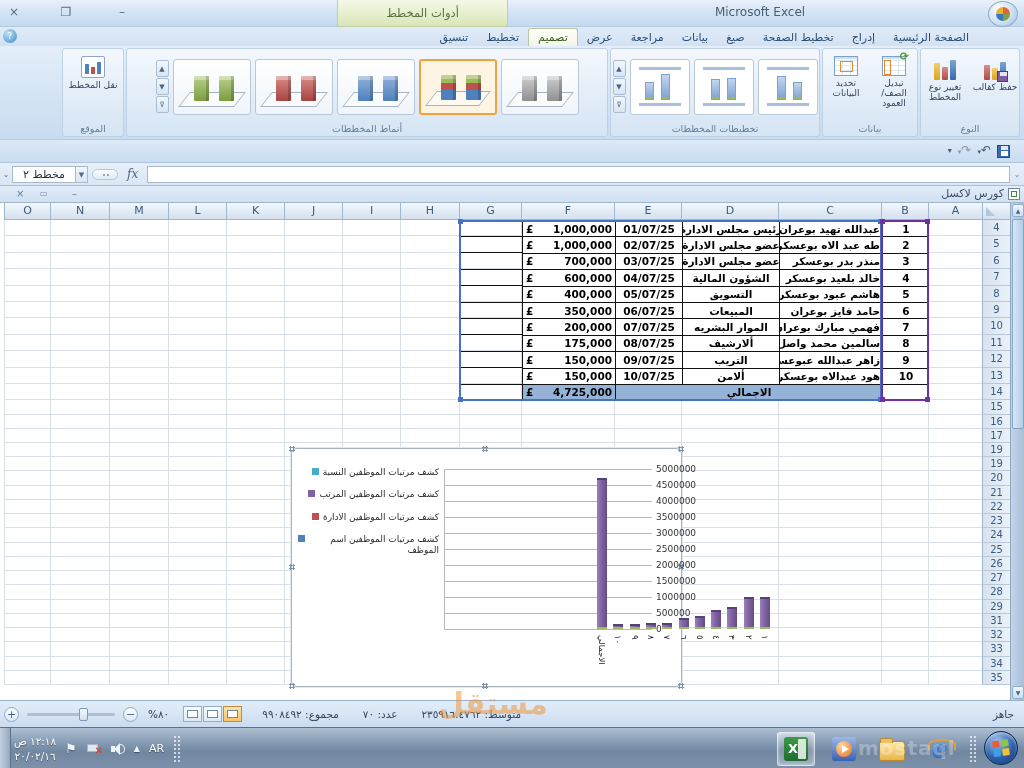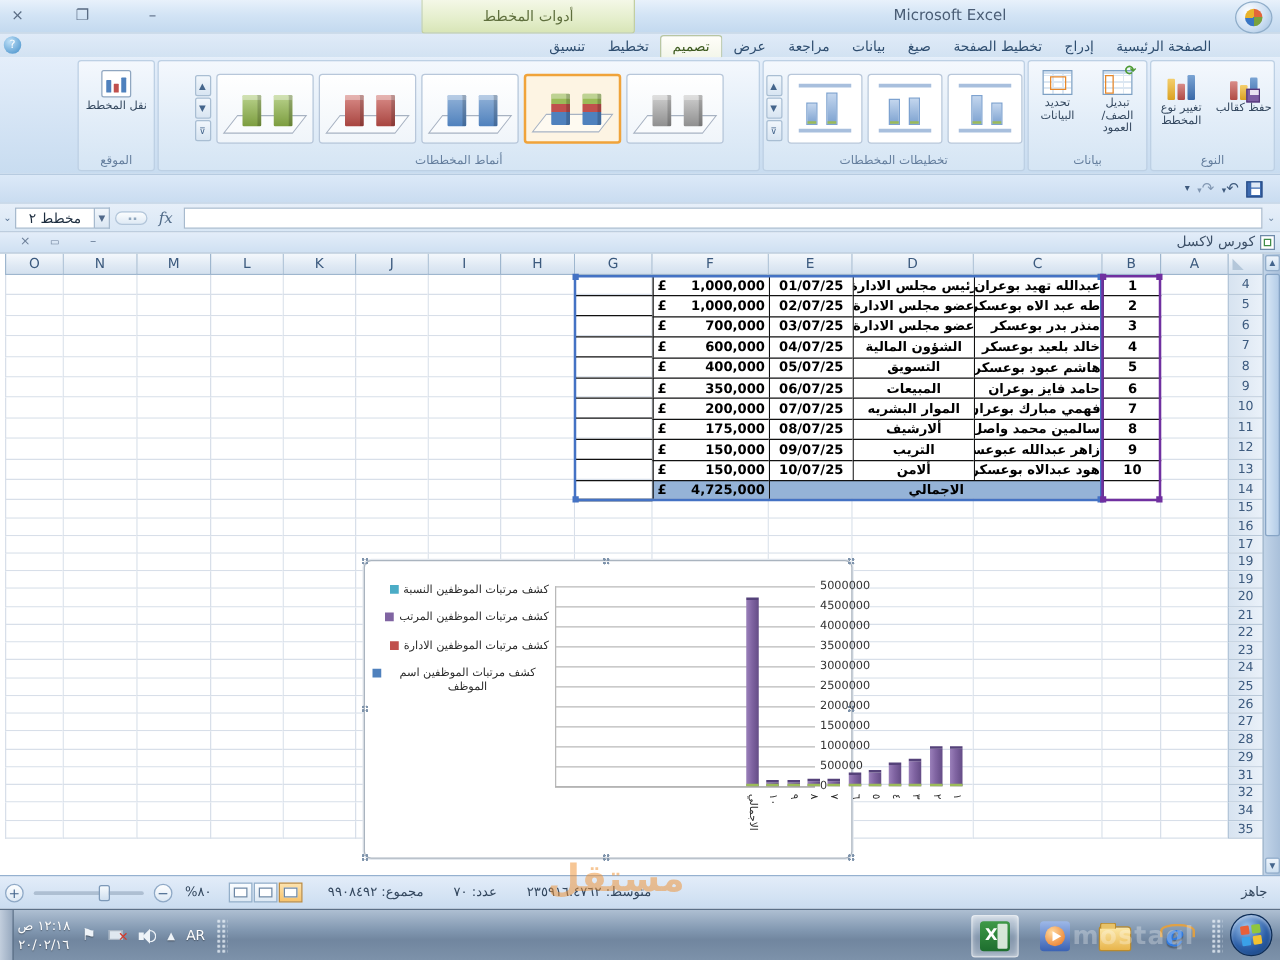--- a/index.html
+++ b/index.html
@@ -173,21 +173,21 @@
         background:#fff; border:1px solid #aab4bf; border-radius:6px;
         box-shadow:0 0 0 1px #e3e8ee; }
   .grip { position:absolute; width:6px; height:6px; background:
         radial-gradient(circle at 1.5px 1.5px, #7e93ab 1px, transparent 1.2px),
         radial-gradient(circle at 4.5px 1.5px, #7e93ab 1px, transparent 1.2px),
         radial-gradient(circle at 1.5px 4.5px, #7e93ab 1px, transparent 1.2px),
         radial-gradient(circle at 4.5px 4.5px, #7e93ab 1px, transparent 1.2px); }
   .legend { position:absolute; right:242px; left:6px; top:18px; display:flex; flex-direction:column;
         gap:11px; direction:rtl; }
   .lg-item { display:flex; align-items:flex-start; gap:4px; justify-content:flex-start;
-        font-size:9px; color:#2b2b2b; direction:rtl; text-align:center; line-height:1.25; }
+        font-size:9px; color:#2b2b2b; direction:rtl; text-align:right; line-height:1.25; }
   .lg-sq { width:7px; height:7px; margin-top:1px; flex:0 0 auto; }
   .plot { position:absolute; left:150px; top:0; width:241px; height:239px; }
   .gline { position:absolute; left:2px; width:208px; height:1px; background:#b9b9b9; }
   .ytick { position:absolute; left:214px; font-size:9px; color:#333; direction:ltr; }
   .wallL { position:absolute; left:2px; top:20px; width:1px; height:160px; background:#b9b9b9; }
   .baseln { position:absolute; left:2px; top:180px; width:208px; height:1px; background:#8a8a8a; }
   .bar { position:absolute; width:10px; background:linear-gradient(90deg,#9a80ba,#8064a2 45%,#644c86);
         border-top:2px solid #55427a; }
   .bar:after { content:""; position:absolute; left:0; right:0; bottom:0; height:2px; background:#9bbb59; }
   .xlab { position:absolute; top:186px; font-size:8.5px; color:#2b2b2b; white-space:nowrap;
@@ -973,20 +973,38 @@
           <div class="gcell" style="width: 59px;"></div>
           <div class="gcell" style="width: 58px;"></div>
           <div class="gcell" style="width: 58px;"></div>
           <div class="gcell" style="width: 58px;"></div>
           <div class="gcell" style="width: 58px;"></div>
           <div class="gcell" style="width: 59px;"></div>
           <div class="gcell" style="width: 59px;"></div>
           <div class="gcell" style="width: 46px;"></div>
         </div>
         <div class="grow" style="height: 14.24px;">
+          <div class="rn" style="line-height: 14.24px;">33</div>
+          <div class="gcell" style="width: 54px;"></div>
+          <div class="gcell" style="width: 47px;"></div>
+          <div class="gcell" style="width: 103px;"></div>
+          <div class="gcell" style="width: 97px;"></div>
+          <div class="gcell" style="width: 67px;"></div>
+          <div class="gcell" style="width: 93px;"></div>
+          <div class="gcell" style="width: 62px;"></div>
+          <div class="gcell" style="width: 59px;"></div>
+          <div class="gcell" style="width: 58px;"></div>
+          <div class="gcell" style="width: 58px;"></div>
+          <div class="gcell" style="width: 58px;"></div>
+          <div class="gcell" style="width: 58px;"></div>
+          <div class="gcell" style="width: 59px;"></div>
+          <div class="gcell" style="width: 59px;"></div>
+          <div class="gcell" style="width: 46px;"></div>
+        </div>
+        <div class="grow" style="height: 14.24px;">
           <div class="rn" style="line-height: 14.24px;">34</div>
           <div class="gcell" style="width: 54px;"></div>
           <div class="gcell" style="width: 47px;"></div>
           <div class="gcell" style="width: 103px;"></div>
           <div class="gcell" style="width: 97px;"></div>
           <div class="gcell" style="width: 67px;"></div>
           <div class="gcell" style="width: 93px;"></div>
           <div class="gcell" style="width: 62px;"></div>
           <div class="gcell" style="width: 59px;"></div>
           <div class="gcell" style="width: 58px;"></div>

